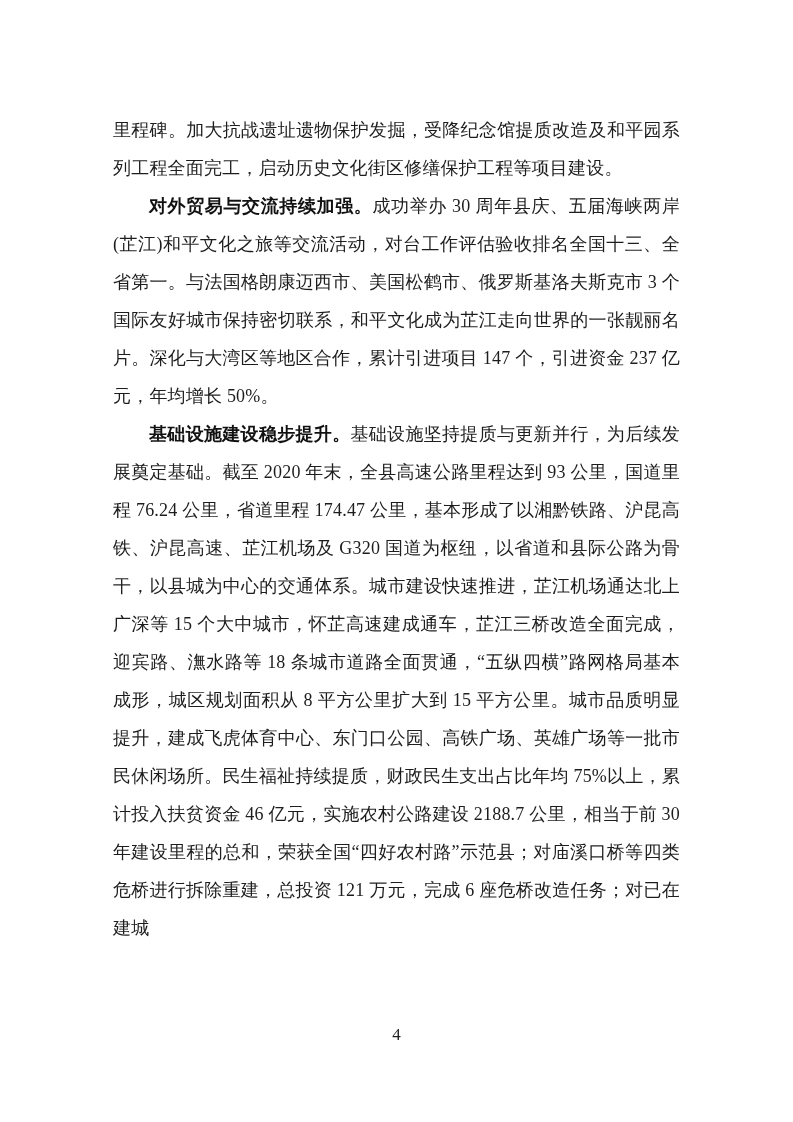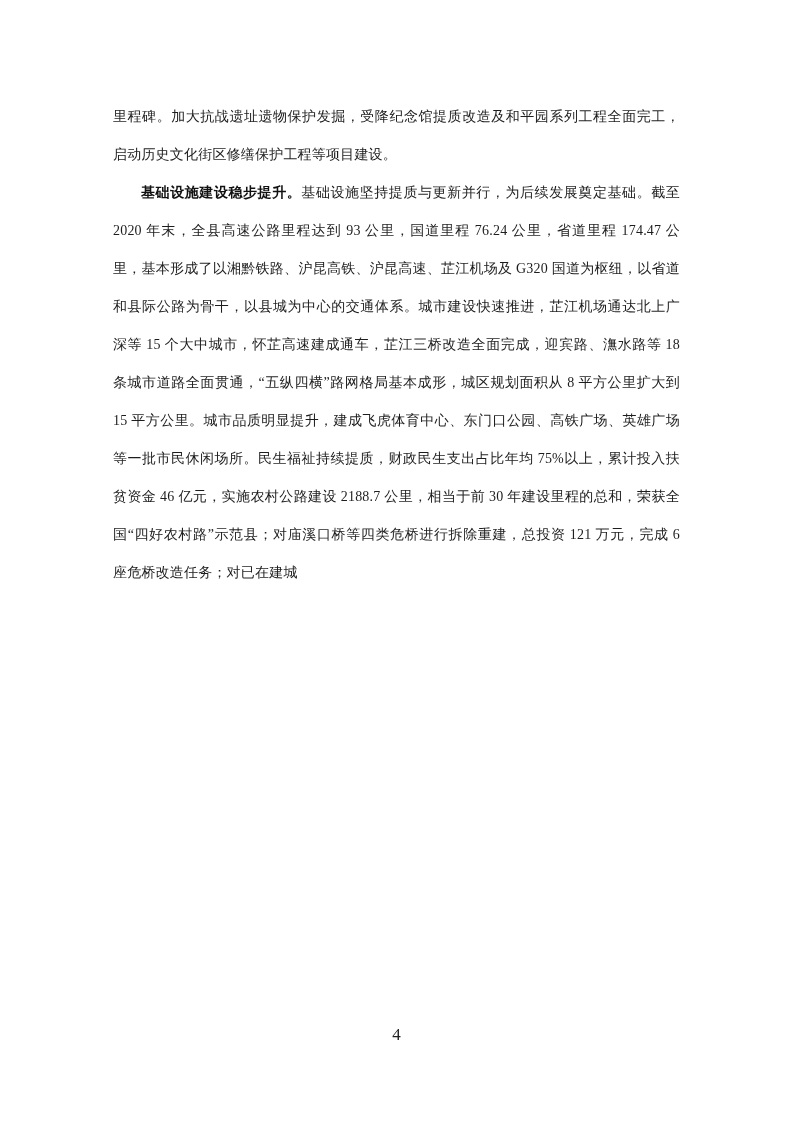--- a/index.html
+++ b/index.html
@@ -11,23 +11,23 @@
     position: relative;
     width: 793px;
     height: 1122px;
     background: #ffffff;
     overflow: hidden;
     font-family: "Liberation Serif", "DejaVu Serif", serif;
   }
   .content {
     position: absolute;
     left: 113px;
-    top: 98px;
+    top: 111px;
     width: 567px;
-    font-size: 14px;
+    font-size: 18px;
     line-height: 38px;
     color: #1d1d1d;
     text-align: justify;
     text-justify: inter-ideograph;
     letter-spacing: 0.2px;
   }
   .content p {
     margin: 0;
     padding: 0;
   }
@@ -51,20 +51,21 @@
 </style>
 </head>
 <body>
 
 <div class="page">
 
   <div class="content">
 
     <p><span class="lead"></span><span>里程碑。加大抗战遗址遗物保护发掘，受降纪念馆提质改造及和平园系列工程全面完工，启动历史文化街区修缮保护工程等项目建设。</span></p>
 
+    <p class="indent"><span class="lead">对外贸易与交流持续加强。</span><span>成功举办 30 周年县庆、五届海峡两岸(芷江)和平文化之旅等交流活动，对台工作评估验收排名全国十三、全省第一。与法国格朗康迈西市、美国松鹤市、俄罗斯基洛夫斯克市 3 个国际友好城市保持密切联系，和平文化成为芷江走向世界的一张靓丽名片。深化与大湾区等地区合作，累计引进项目 147 个，引进资金 237 亿元，年均增长 50%。</span></p>
 
     <p class="indent"><span class="lead">基础设施建设稳步提升。</span><span>基础设施坚持提质与更新并行，为后续发展奠定基础。截至 2020 年末，全县高速公路里程达到 93 公里，国道里程 76.24 公里，省道里程 174.47 公里，基本形成了以湘黔铁路、沪昆高铁、沪昆高速、芷江机场及 G320 国道为枢纽，以省道和县际公路为骨干，以县城为中心的交通体系。城市建设快速推进，芷江机场通达北上广深等 15 个大中城市，怀芷高速建成通车，芷江三桥改造全面完成，迎宾路、潕水路等 18 条城市道路全面贯通，“五纵四横”路网格局基本成形，城区规划面积从 8 平方公里扩大到 15 平方公里。城市品质明显提升，建成飞虎体育中心、东门口公园、高铁广场、英雄广场等一批市民休闲场所。民生福祉持续提质，财政民生支出占比年均 75%以上，累计投入扶贫资金 46 亿元，实施农村公路建设 2188.7 公里，相当于前 30 年建设里程的总和，荣获全国“四好农村路”示范县；对庙溪口桥等四类危桥进行拆除重建，总投资 121 万元，完成 6 座危桥改造任务；对已在建城</span></p>
 
   </div>
 
   <div class="footer">4</div>
 
 </div>
 
 </body></html>

